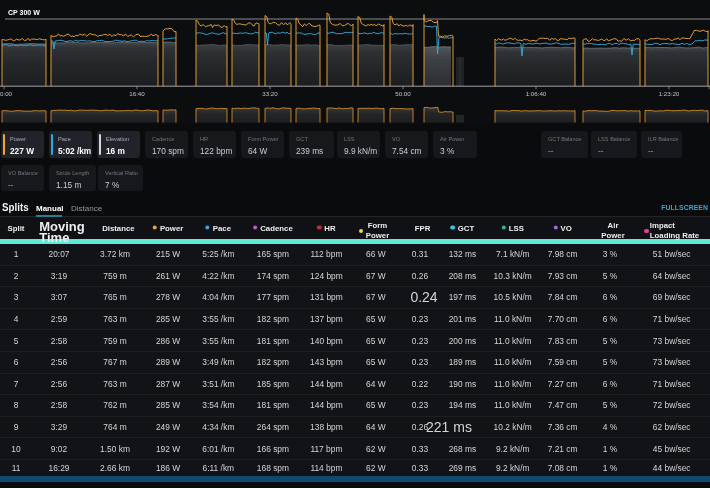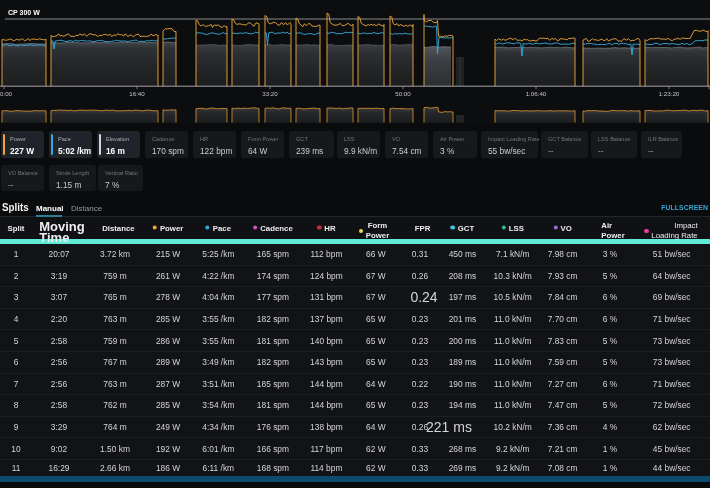--- a/index.html
+++ b/index.html
@@ -177,24 +177,20 @@
         <div style="position:absolute;left:7px;top:14.5px;font-size:8.3px;font-weight:400;color:#c9ccd0;white-space:nowrap">9.9 kN/m</div>
       </div>
 <div style="position:absolute;left:385px;top:0px;width:43px;height:27px;background:#16181b;border-radius:3px;">
         <div style="position:absolute;left:7px;top:5px;font-size:5.6px;color:#72777d;white-space:nowrap">VO</div>
         <div style="position:absolute;left:7px;top:14.5px;font-size:8.3px;font-weight:400;color:#c9ccd0;white-space:nowrap">7.54 cm</div>
       </div>
 <div style="position:absolute;left:433px;top:0px;width:44px;height:27px;background:#16181b;border-radius:3px;">
         <div style="position:absolute;left:7px;top:5px;font-size:5.6px;color:#72777d;white-space:nowrap">Air Power</div>
         <div style="position:absolute;left:7px;top:14.5px;font-size:8.3px;font-weight:400;color:#c9ccd0;white-space:nowrap">3 %</div>
       </div>
-<div style="position:absolute;left:481px;top:0px;width:57px;height:27px;background:#16181b;border-radius:3px;">
-        <div style="position:absolute;left:7px;top:5px;font-size:5.6px;color:#72777d;white-space:nowrap">Impact Loading Rate</div>
-        <div style="position:absolute;left:7px;top:14.5px;font-size:8.3px;font-weight:400;color:#c9ccd0;white-space:nowrap">55 bw/sec</div>
-      </div>
 <div style="position:absolute;left:541px;top:0px;width:47px;height:27px;background:#16181b;border-radius:3px;">
         <div style="position:absolute;left:7px;top:5px;font-size:5.6px;color:#72777d;white-space:nowrap">GCT Balance</div>
         <div style="position:absolute;left:7px;top:14.5px;font-size:8.3px;font-weight:400;color:#9a9ea3;white-space:nowrap">--</div>
       </div>
 <div style="position:absolute;left:591px;top:0px;width:46px;height:27px;background:#16181b;border-radius:3px;">
         <div style="position:absolute;left:7px;top:5px;font-size:5.6px;color:#72777d;white-space:nowrap">LSS Balance</div>
         <div style="position:absolute;left:7px;top:14.5px;font-size:8.3px;font-weight:400;color:#9a9ea3;white-space:nowrap">--</div>
       </div>
 <div style="position:absolute;left:641px;top:0px;width:41px;height:27px;background:#16181b;border-radius:3px;">
         <div style="position:absolute;left:7px;top:5px;font-size:5.6px;color:#72777d;white-space:nowrap">ILR Balance</div>
@@ -229,35 +225,35 @@
 <div style="position:absolute;left:168px;top:50%;transform:translate(-50%,-50%);font-size:7.8px;font-weight:700;color:#eeeef0;white-space:nowrap"><span style="display:inline-block;width:4.2px;height:4.2px;border-radius:50%;background:#f0a437;margin-right:3px;vertical-align:1.2px"></span>Power</div>
 <div style="position:absolute;left:218.3px;top:50%;transform:translate(-50%,-50%);font-size:7.8px;font-weight:700;color:#eeeef0;white-space:nowrap"><span style="display:inline-block;width:4.2px;height:4.2px;border-radius:50%;background:#2ea8df;margin-right:3px;vertical-align:1.2px"></span>Pace</div>
 <div style="position:absolute;left:272.9px;top:50%;transform:translate(-50%,-50%);font-size:7.8px;font-weight:700;color:#eeeef0;white-space:nowrap"><span style="display:inline-block;width:4.2px;height:4.2px;border-radius:50%;background:#cf52c9;margin-right:3px;vertical-align:1.2px"></span>Cadence</div>
 <div style="position:absolute;left:326.4px;top:50%;transform:translate(-50%,-50%);font-size:7.8px;font-weight:700;color:#eeeef0;white-space:nowrap"><span style="display:inline-block;width:4.2px;height:4.2px;border-radius:50%;background:#c22b3d;margin-right:3px;vertical-align:1.2px"></span>HR</div>
 <span style="position:absolute;left:359.29999999999995px;top:11.6px;width:4.2px;height:4.2px;border-radius:50%;background:#ecd94f"></span>
 <div style="position:absolute;left:377.5px;top:4px;transform:translateX(-50%);text-align:center;font-size:7.8px;font-weight:700;color:#eeeef0;line-height:9.6px;white-space:nowrap">Form<br>Power</div>
 <div style="position:absolute;left:422.5px;top:50%;transform:translate(-50%,-50%);font-size:7.8px;font-weight:700;color:#eeeef0;white-space:nowrap">FPR</div>
 <div style="position:absolute;left:462.4px;top:50%;transform:translate(-50%,-50%);font-size:7.8px;font-weight:700;color:#eeeef0;white-space:nowrap"><span style="display:inline-block;width:4.2px;height:4.2px;border-radius:50%;background:#3fc1dd;margin-right:3px;vertical-align:1.2px"></span>GCT</div>
 <div style="position:absolute;left:512.7px;top:50%;transform:translate(-50%,-50%);font-size:7.8px;font-weight:700;color:#eeeef0;white-space:nowrap"><span style="display:inline-block;width:4.2px;height:4.2px;border-radius:50%;background:#35b5a0;margin-right:3px;vertical-align:1.2px"></span>LSS</div>
 <div style="position:absolute;left:562.6px;top:50%;transform:translate(-50%,-50%);font-size:7.8px;font-weight:700;color:#eeeef0;white-space:nowrap"><span style="display:inline-block;width:4.2px;height:4.2px;border-radius:50%;background:#9a6bd6;margin-right:3px;vertical-align:1.2px"></span>VO</div>
-<div style="position:absolute;left:613px;top:4px;transform:translateX(-50%);text-align:left;font-size:7.8px;font-weight:700;color:#eeeef0;line-height:9.6px;white-space:nowrap">Air<br>Power</div>
+<div style="position:absolute;left:613px;top:4px;transform:translateX(-50%);text-align:center;font-size:7.8px;font-weight:700;color:#eeeef0;line-height:9.6px;white-space:nowrap">Air<br>Power</div>
 <span style="position:absolute;left:644.4px;top:11.6px;width:4.2px;height:4.2px;border-radius:50%;background:#e83e9c"></span>
-<div style="position:absolute;left:674.5px;top:4px;transform:translateX(-50%);text-align:right;font-size:7.8px;font-weight:400;color:#eeeef0;line-height:9.6px;white-space:nowrap">Impact<br>Loading Rate</div>
+<div style="position:absolute;left:674.5px;top:4px;transform:translateX(-50%);text-align:left;font-size:7.8px;font-weight:700;color:#eeeef0;line-height:9.6px;white-space:nowrap">Impact<br>Loading Rate</div>
 </div>
 <div style="position:relative;height:21.6px;border-bottom:1px solid #1d1f21;background:#121316;">
 <div style="position:absolute;left:16px;top:50%;transform:translate(-50%,-50%);font-size:8.4px;color:#d4d5d7;white-space:nowrap">1</div>
 <div style="position:absolute;left:59px;top:50%;transform:translate(-50%,-50%);font-size:8.4px;color:#d4d5d7;white-space:nowrap">20:07</div>
 <div style="position:absolute;left:115px;top:50%;transform:translate(-50%,-50%);font-size:8.4px;color:#d4d5d7;white-space:nowrap">3.72 km</div>
 <div style="position:absolute;left:168px;top:50%;transform:translate(-50%,-50%);font-size:8.4px;color:#d4d5d7;white-space:nowrap">215 W</div>
 <div style="position:absolute;left:218.3px;top:50%;transform:translate(-50%,-50%);font-size:8.4px;color:#d4d5d7;white-space:nowrap">5:25 /km</div>
 <div style="position:absolute;left:272.9px;top:50%;transform:translate(-50%,-50%);font-size:8.4px;color:#d4d5d7;white-space:nowrap">165 spm</div>
 <div style="position:absolute;left:326.4px;top:50%;transform:translate(-50%,-50%);font-size:8.4px;color:#d4d5d7;white-space:nowrap">112 bpm</div>
 <div style="position:absolute;left:375.8px;top:50%;transform:translate(-50%,-50%);font-size:8.4px;color:#d4d5d7;white-space:nowrap">66 W</div>
 <div style="position:absolute;left:420px;top:50%;transform:translate(-50%,-50%);font-size:8.4px;color:#d4d5d7;white-space:nowrap">0.31</div>
-<div style="position:absolute;left:462.4px;top:50%;transform:translate(-50%,-50%);font-size:8.4px;color:#d4d5d7;white-space:nowrap">450 ms</div>
+<div style="position:absolute;left:462.4px;top:50%;transform:translate(-50%,-50%);font-size:8.4px;color:#d4d5d7;white-space:nowrap">132 ms</div>
 <div style="position:absolute;left:512.7px;top:50%;transform:translate(-50%,-50%);font-size:8.4px;color:#d4d5d7;white-space:nowrap">7.1 kN/m</div>
 <div style="position:absolute;left:562.6px;top:50%;transform:translate(-50%,-50%);font-size:8.4px;color:#d4d5d7;white-space:nowrap">7.98 cm</div>
 <div style="position:absolute;left:610px;top:50%;transform:translate(-50%,-50%);font-size:8.4px;color:#d4d5d7;white-space:nowrap">3 %</div>
 <div style="position:absolute;left:671.7px;top:50%;transform:translate(-50%,-50%);font-size:8.4px;color:#d4d5d7;white-space:nowrap">51 bw/sec</div>
 </div>
 <div style="position:relative;height:21.6px;border-bottom:1px solid #1d1f21;background:#121316;">
 <div style="position:absolute;left:16px;top:50%;transform:translate(-50%,-50%);font-size:8.4px;color:#d4d5d7;white-space:nowrap">2</div>
 <div style="position:absolute;left:59px;top:50%;transform:translate(-50%,-50%);font-size:8.4px;color:#d4d5d7;white-space:nowrap">3:19</div>
 <div style="position:absolute;left:115px;top:50%;transform:translate(-50%,-50%);font-size:8.4px;color:#d4d5d7;white-space:nowrap">759 m</div>
 <div style="position:absolute;left:168px;top:50%;transform:translate(-50%,-50%);font-size:8.4px;color:#d4d5d7;white-space:nowrap">261 W</div>
@@ -283,21 +279,21 @@
 <div style="position:absolute;left:375.8px;top:50%;transform:translate(-50%,-50%);font-size:8.4px;color:#d4d5d7;white-space:nowrap">67 W</div>
 <div style="position:absolute;left:424px;top:50%;transform:translate(-50%,-50%);font-size:14px;color:#d4d5d7;white-space:nowrap">0.24</div>
 <div style="position:absolute;left:462.4px;top:50%;transform:translate(-50%,-50%);font-size:8.4px;color:#d4d5d7;white-space:nowrap">197 ms</div>
 <div style="position:absolute;left:512.7px;top:50%;transform:translate(-50%,-50%);font-size:8.4px;color:#d4d5d7;white-space:nowrap">10.5 kN/m</div>
 <div style="position:absolute;left:562.6px;top:50%;transform:translate(-50%,-50%);font-size:8.4px;color:#d4d5d7;white-space:nowrap">7.84 cm</div>
 <div style="position:absolute;left:610px;top:50%;transform:translate(-50%,-50%);font-size:8.4px;color:#d4d5d7;white-space:nowrap">6 %</div>
 <div style="position:absolute;left:671.7px;top:50%;transform:translate(-50%,-50%);font-size:8.4px;color:#d4d5d7;white-space:nowrap">69 bw/sec</div>
 </div>
 <div style="position:relative;height:21.6px;border-bottom:1px solid #1d1f21;background:#121316;">
 <div style="position:absolute;left:16px;top:50%;transform:translate(-50%,-50%);font-size:8.4px;color:#d4d5d7;white-space:nowrap">4</div>
-<div style="position:absolute;left:59px;top:50%;transform:translate(-50%,-50%);font-size:8.4px;color:#d4d5d7;white-space:nowrap">2:20</div>
+<div style="position:absolute;left:59px;top:50%;transform:translate(-50%,-50%);font-size:8.4px;color:#d4d5d7;white-space:nowrap">2:59</div>
 <div style="position:absolute;left:115px;top:50%;transform:translate(-50%,-50%);font-size:8.4px;color:#d4d5d7;white-space:nowrap">763 m</div>
 <div style="position:absolute;left:168px;top:50%;transform:translate(-50%,-50%);font-size:8.4px;color:#d4d5d7;white-space:nowrap">285 W</div>
 <div style="position:absolute;left:218.3px;top:50%;transform:translate(-50%,-50%);font-size:8.4px;color:#d4d5d7;white-space:nowrap">3:55 /km</div>
 <div style="position:absolute;left:272.9px;top:50%;transform:translate(-50%,-50%);font-size:8.4px;color:#d4d5d7;white-space:nowrap">182 spm</div>
 <div style="position:absolute;left:326.4px;top:50%;transform:translate(-50%,-50%);font-size:8.4px;color:#d4d5d7;white-space:nowrap">137 bpm</div>
 <div style="position:absolute;left:375.8px;top:50%;transform:translate(-50%,-50%);font-size:8.4px;color:#d4d5d7;white-space:nowrap">65 W</div>
 <div style="position:absolute;left:420px;top:50%;transform:translate(-50%,-50%);font-size:8.4px;color:#d4d5d7;white-space:nowrap">0.23</div>
 <div style="position:absolute;left:462.4px;top:50%;transform:translate(-50%,-50%);font-size:8.4px;color:#d4d5d7;white-space:nowrap">201 ms</div>
 <div style="position:absolute;left:512.7px;top:50%;transform:translate(-50%,-50%);font-size:8.4px;color:#d4d5d7;white-space:nowrap">11.0 kN/m</div>
 <div style="position:absolute;left:562.6px;top:50%;transform:translate(-50%,-50%);font-size:8.4px;color:#d4d5d7;white-space:nowrap">7.70 cm</div>
@@ -367,21 +363,21 @@
 <div style="position:absolute;left:562.6px;top:50%;transform:translate(-50%,-50%);font-size:8.4px;color:#d4d5d7;white-space:nowrap">7.47 cm</div>
 <div style="position:absolute;left:610px;top:50%;transform:translate(-50%,-50%);font-size:8.4px;color:#d4d5d7;white-space:nowrap">5 %</div>
 <div style="position:absolute;left:671.7px;top:50%;transform:translate(-50%,-50%);font-size:8.4px;color:#d4d5d7;white-space:nowrap">72 bw/sec</div>
 </div>
 <div style="position:relative;height:21.6px;border-bottom:1px solid #1d1f21;background:#121316;">
 <div style="position:absolute;left:16px;top:50%;transform:translate(-50%,-50%);font-size:8.4px;color:#d4d5d7;white-space:nowrap">9</div>
 <div style="position:absolute;left:59px;top:50%;transform:translate(-50%,-50%);font-size:8.4px;color:#d4d5d7;white-space:nowrap">3:29</div>
 <div style="position:absolute;left:115px;top:50%;transform:translate(-50%,-50%);font-size:8.4px;color:#d4d5d7;white-space:nowrap">764 m</div>
 <div style="position:absolute;left:168px;top:50%;transform:translate(-50%,-50%);font-size:8.4px;color:#d4d5d7;white-space:nowrap">249 W</div>
 <div style="position:absolute;left:218.3px;top:50%;transform:translate(-50%,-50%);font-size:8.4px;color:#d4d5d7;white-space:nowrap">4:34 /km</div>
-<div style="position:absolute;left:272.9px;top:50%;transform:translate(-50%,-50%);font-size:8.4px;color:#d4d5d7;white-space:nowrap">176 spm</div>
+<div style="position:absolute;left:272.9px;top:50%;transform:translate(-50%,-50%);font-size:8.4px;color:#d4d5d7;white-space:nowrap">264 spm</div>
 <div style="position:absolute;left:326.4px;top:50%;transform:translate(-50%,-50%);font-size:8.4px;color:#d4d5d7;white-space:nowrap">138 bpm</div>
 <div style="position:absolute;left:375.8px;top:50%;transform:translate(-50%,-50%);font-size:8.4px;color:#d4d5d7;white-space:nowrap">64 W</div>
 <div style="position:absolute;left:420px;top:50%;transform:translate(-50%,-50%);font-size:8.4px;color:#d4d5d7;white-space:nowrap">0.26</div>
 <div style="position:absolute;left:449px;top:50%;transform:translate(-50%,-50%);font-size:14px;color:#d4d5d7;white-space:nowrap">221 ms</div>
 <div style="position:absolute;left:512.7px;top:50%;transform:translate(-50%,-50%);font-size:8.4px;color:#d4d5d7;white-space:nowrap">10.2 kN/m</div>
 <div style="position:absolute;left:562.6px;top:50%;transform:translate(-50%,-50%);font-size:8.4px;color:#d4d5d7;white-space:nowrap">7.36 cm</div>
 <div style="position:absolute;left:610px;top:50%;transform:translate(-50%,-50%);font-size:8.4px;color:#d4d5d7;white-space:nowrap">4 %</div>
 <div style="position:absolute;left:671.7px;top:50%;transform:translate(-50%,-50%);font-size:8.4px;color:#d4d5d7;white-space:nowrap">62 bw/sec</div>
 </div>
 <div style="position:relative;height:21.6px;border-bottom:1px solid #1d1f21;background:#121316;">

